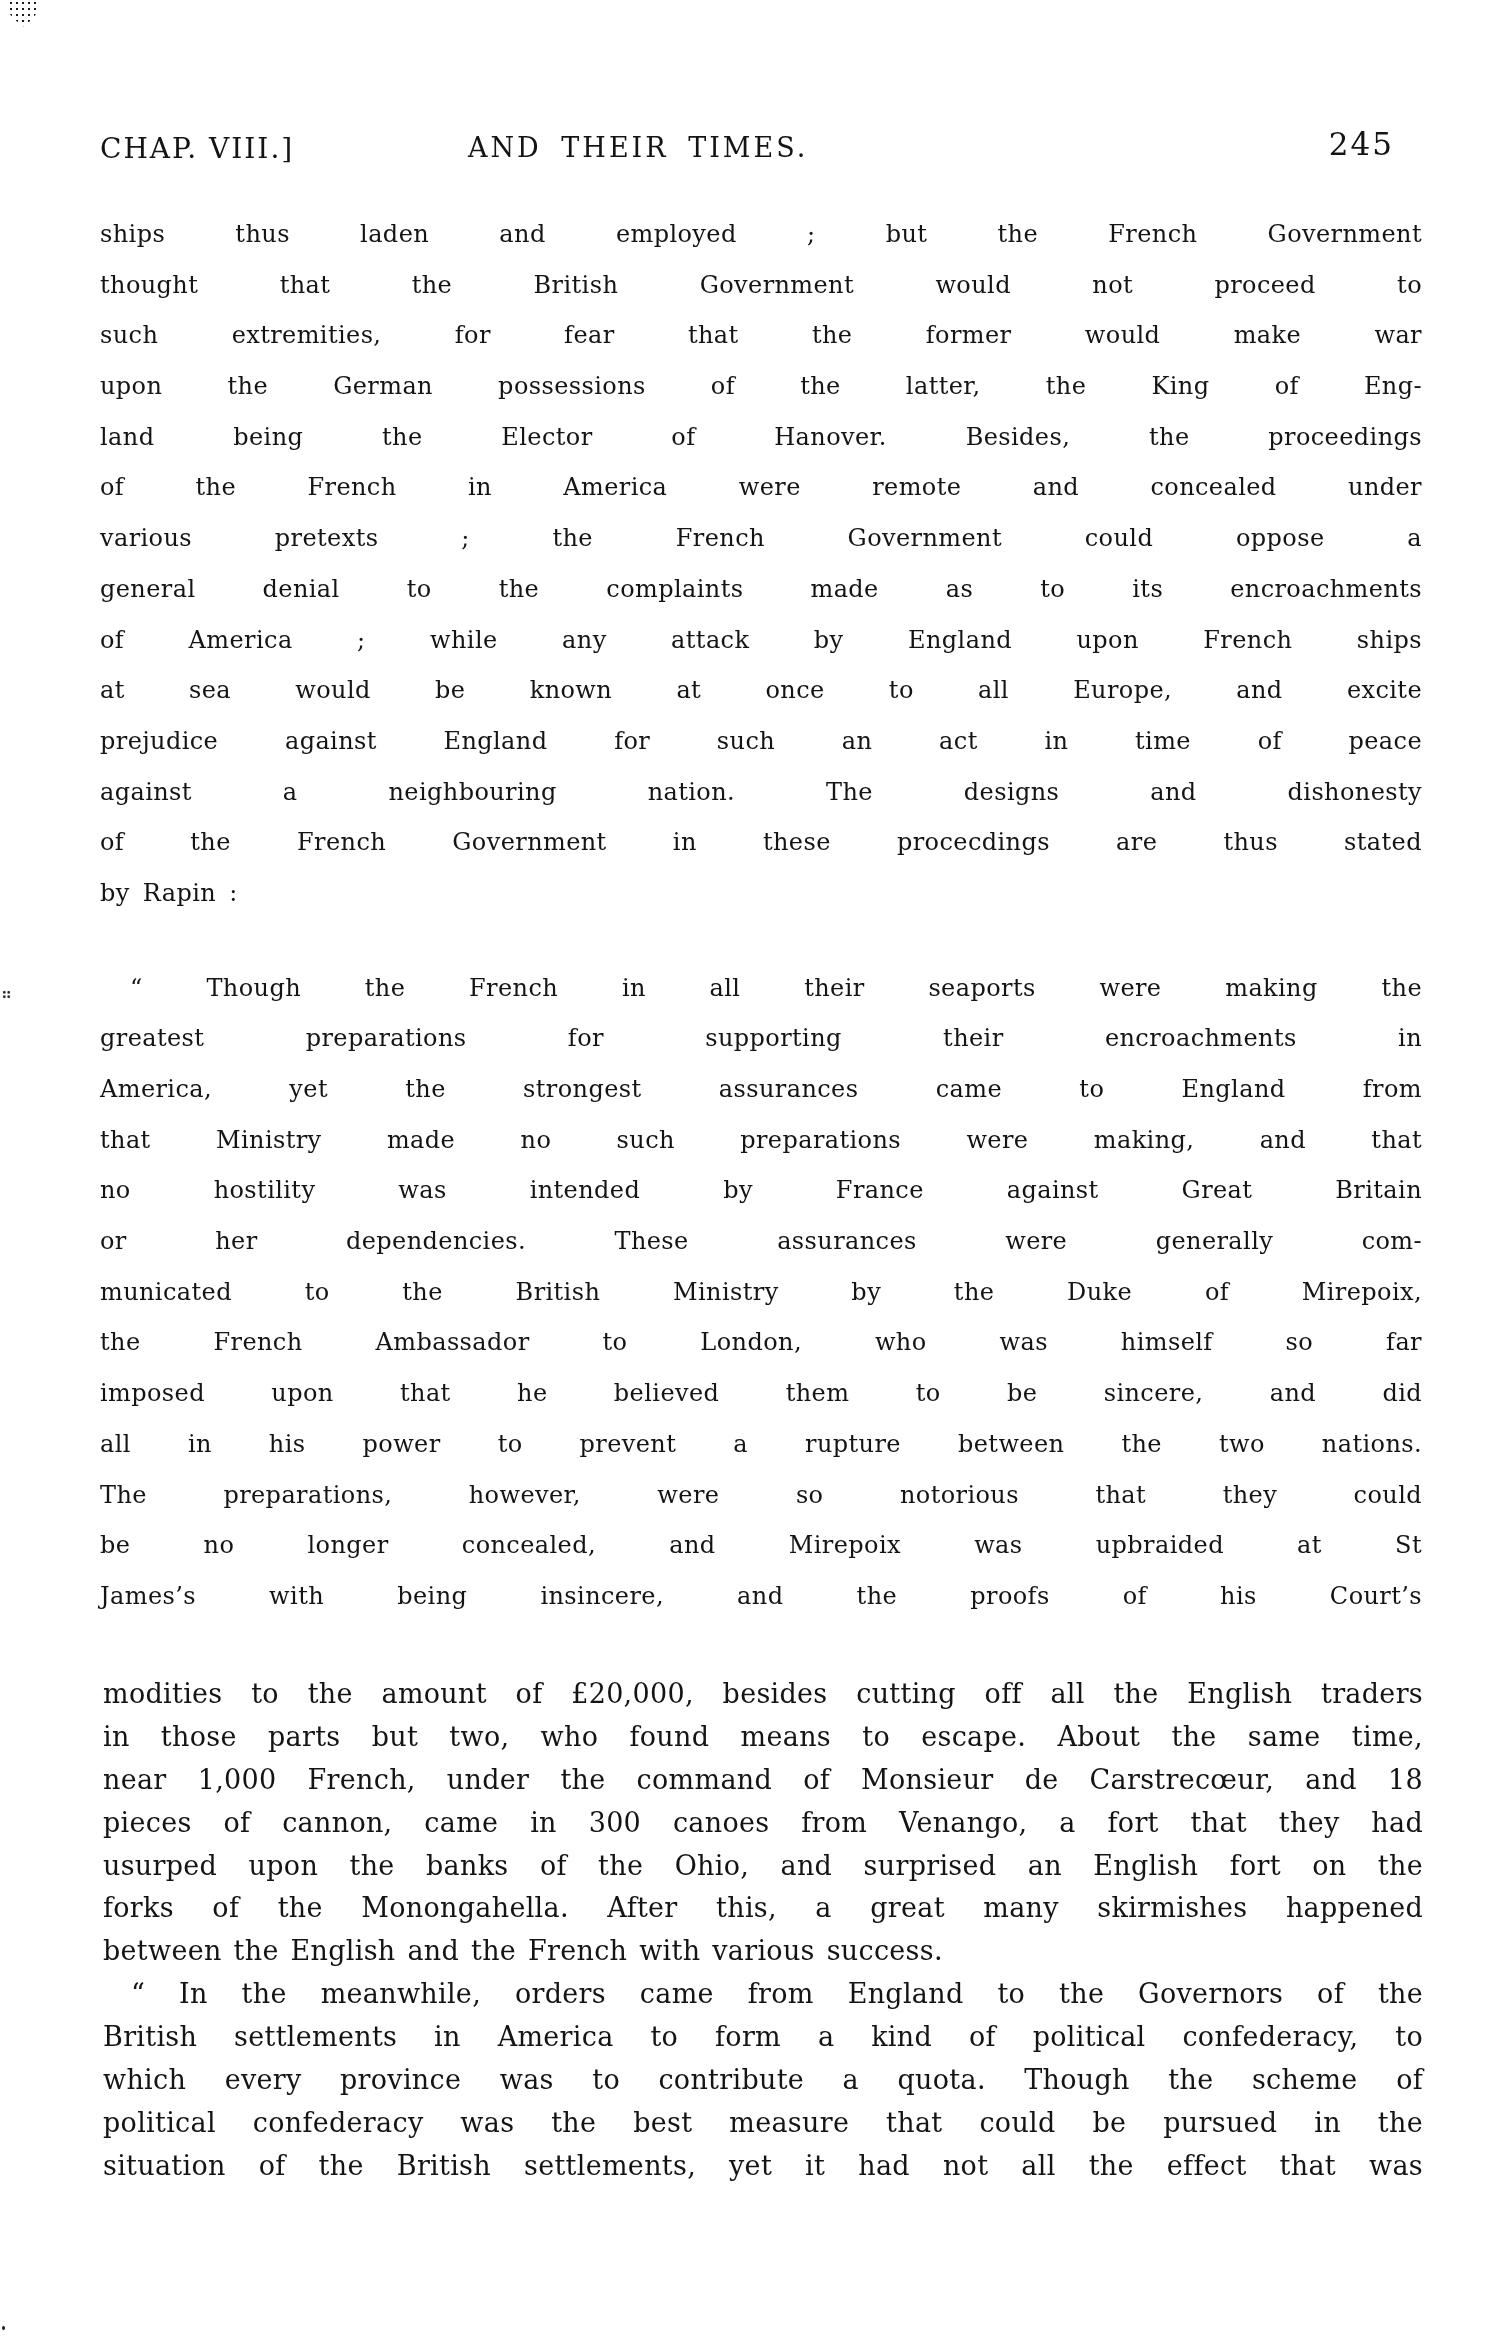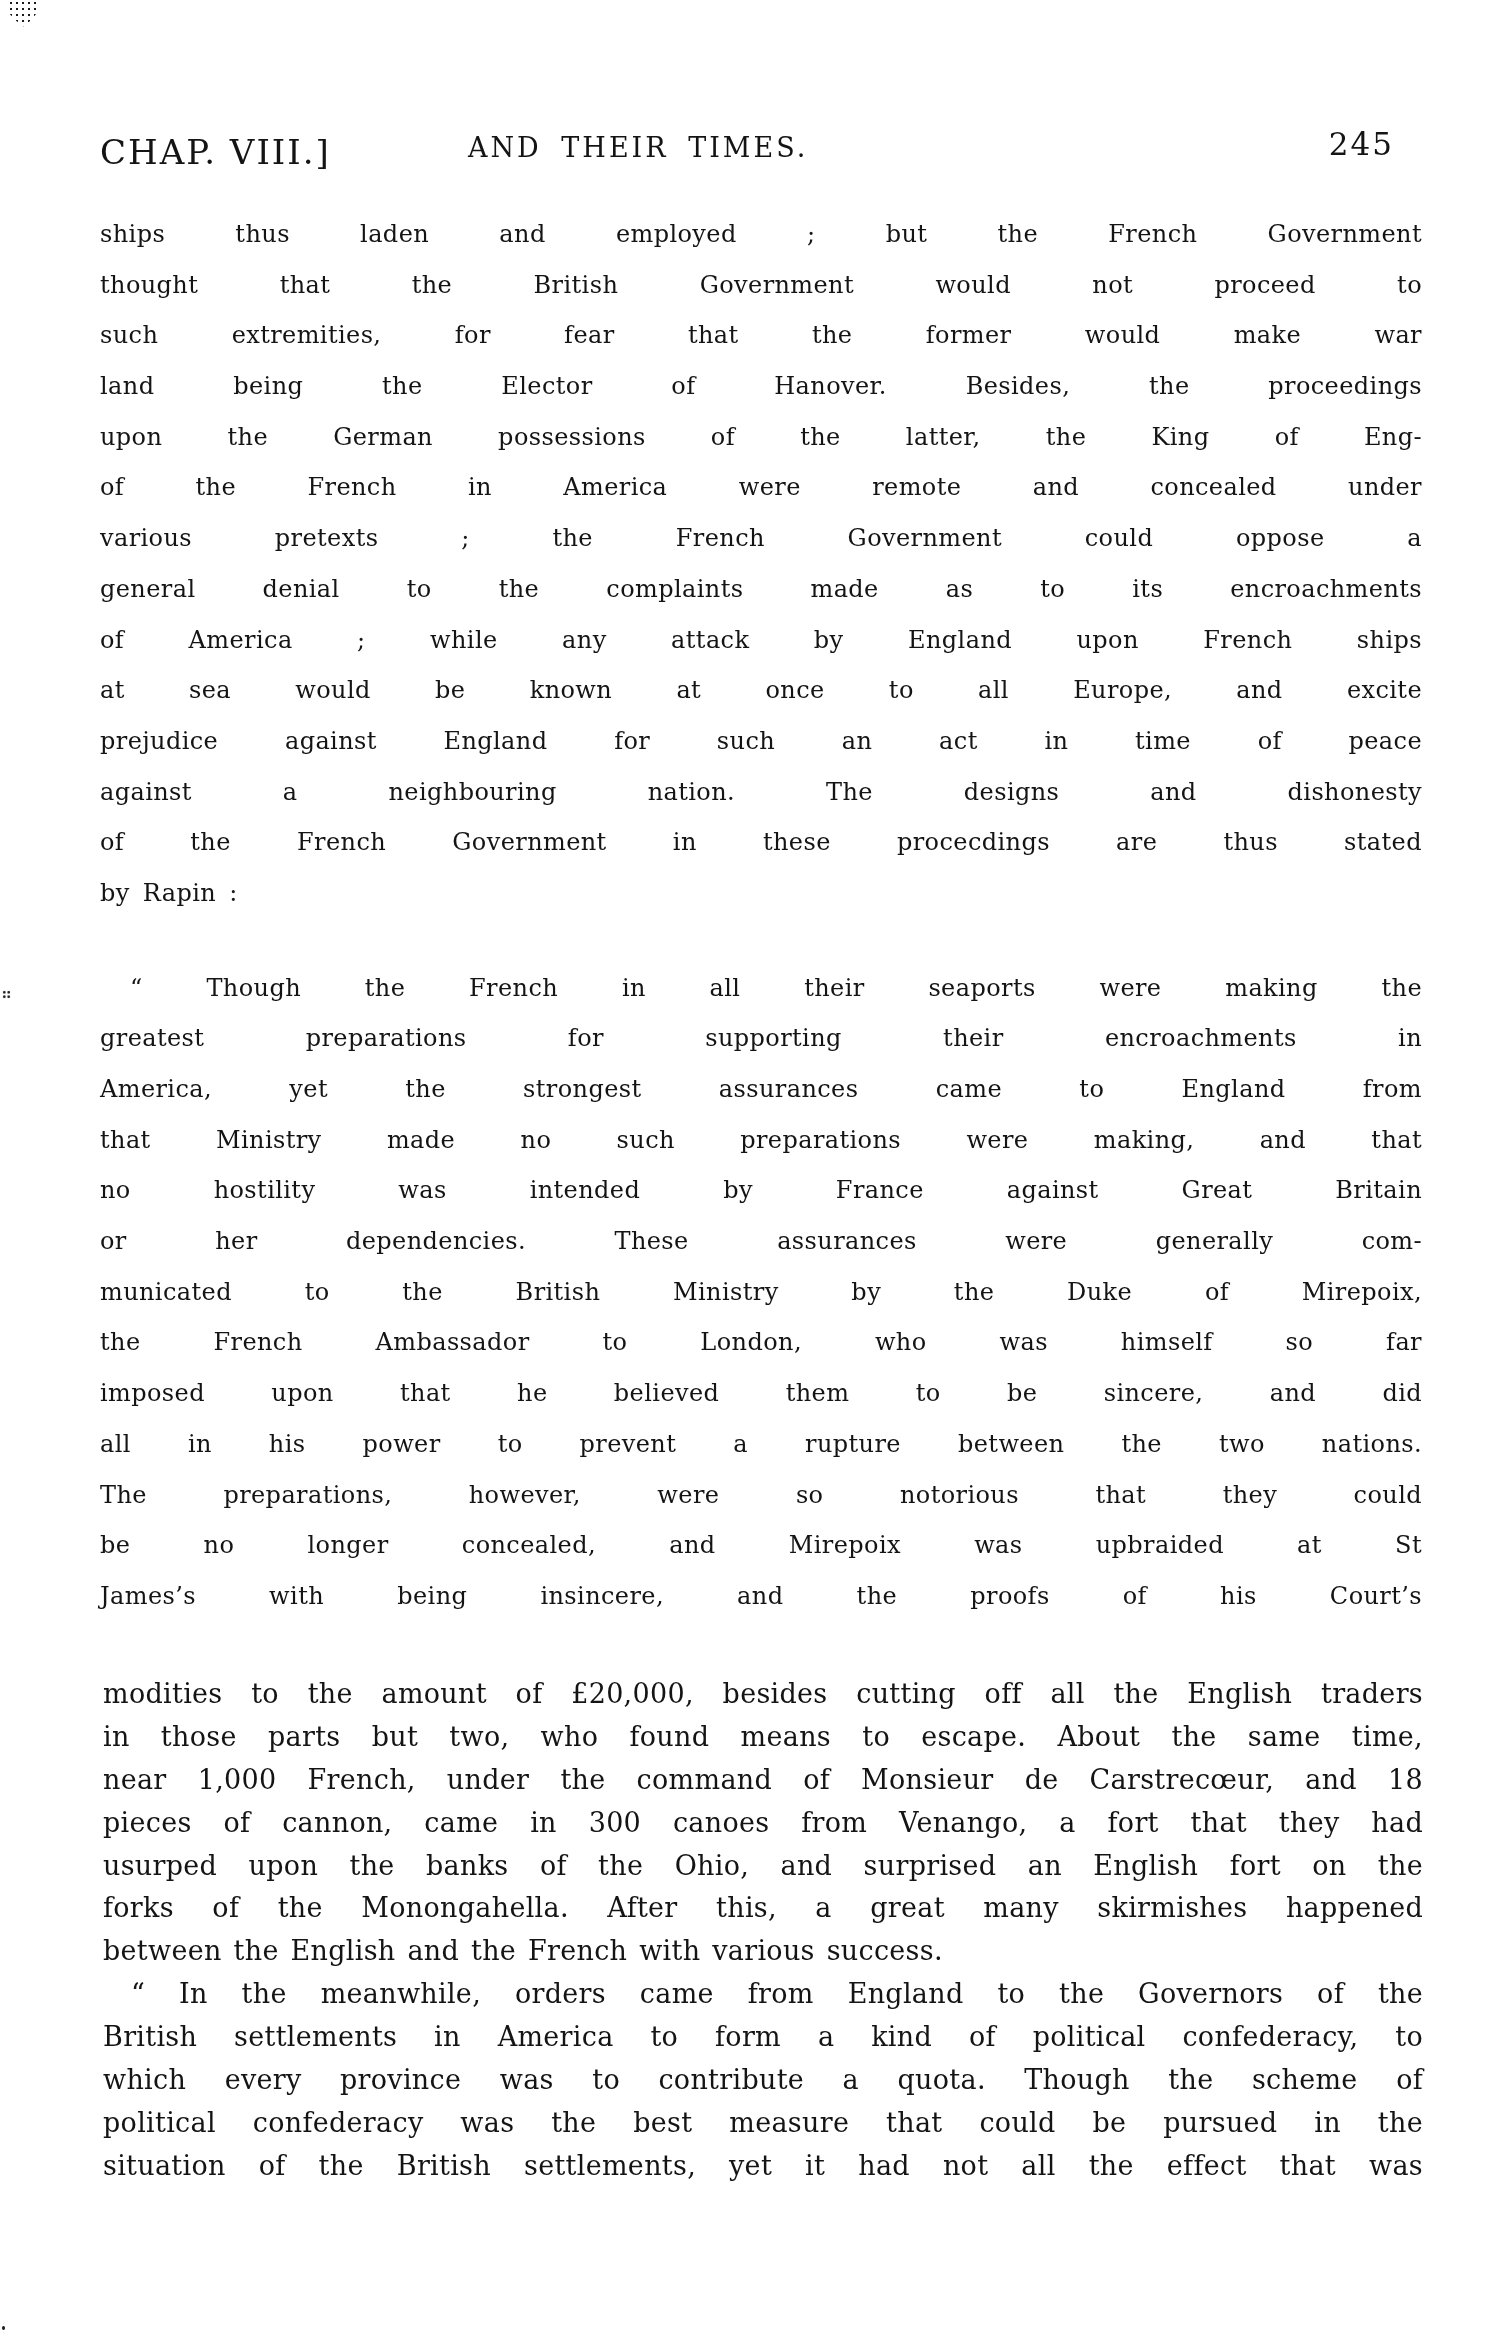--- a/index.html
+++ b/index.html
@@ -9,21 +9,21 @@
     background:#ffffff;
     font-family:"DejaVu Serif","Liberation Serif",serif;
     color:#141414;
     overflow:hidden;
   }
 
   
   .hdr { position:absolute; top:126px; left:100px; width:1322px; height:46px; }
   .hdr .chapter {
     position:absolute; left:0; top:6px;
-    font-size:34px; letter-spacing:2px; white-space:nowrap;
+    font-size:28px; letter-spacing:2px; white-space:nowrap;
   }
   .hdr .running-title {
     position:absolute; left:368px; top:6px;
     font-size:27px; letter-spacing:3px; word-spacing:8px; white-space:nowrap;
   }
   .hdr .pagenum {
     position:absolute; right:28px; top:0;
     font-size:31px; letter-spacing:2px;
   }
 
@@ -88,22 +88,22 @@
   <div class="hdr">
     <span class="chapter">CHAP. VIII.]</span>
     <span class="running-title">AND THEIR TIMES.</span>
     <span class="pagenum">245</span>
   </div>
 
   <div class="body-block">
       <div class="body-line just">ships thus laden and employed ; but the French Government</div>
       <div class="body-line just">thought that the British Government would not proceed to</div>
       <div class="body-line just">such extremities, for fear that the former would make war</div>
+      <div class="body-line just">upon the German possessions of the latter, the King of Eng-</div>
       <div class="body-line just">land being the Elector of Hanover.  Besides, the proceedings</div>
-      <div class="body-line just">upon the German possessions of the latter, the King of Eng-</div>
       <div class="body-line just">of the French in America were remote and concealed under</div>
       <div class="body-line just">various pretexts ;  the French Government could oppose a</div>
       <div class="body-line just">general denial to the complaints made as to its encroachments</div>
       <div class="body-line just">of America ; while any attack by England upon French ships</div>
       <div class="body-line just">at sea would be known at once to all Europe, and excite</div>
       <div class="body-line just">prejudice against England for such an act in time of peace</div>
       <div class="body-line just">against a neighbouring nation.  The designs and dishonesty</div>
       <div class="body-line just">of the French Government in these procecdings are thus stated</div>
       <div class="body-line">by Rapin :</div>
       <div class="body-line just indent">“ Though the French in all their seaports were making the</div>

